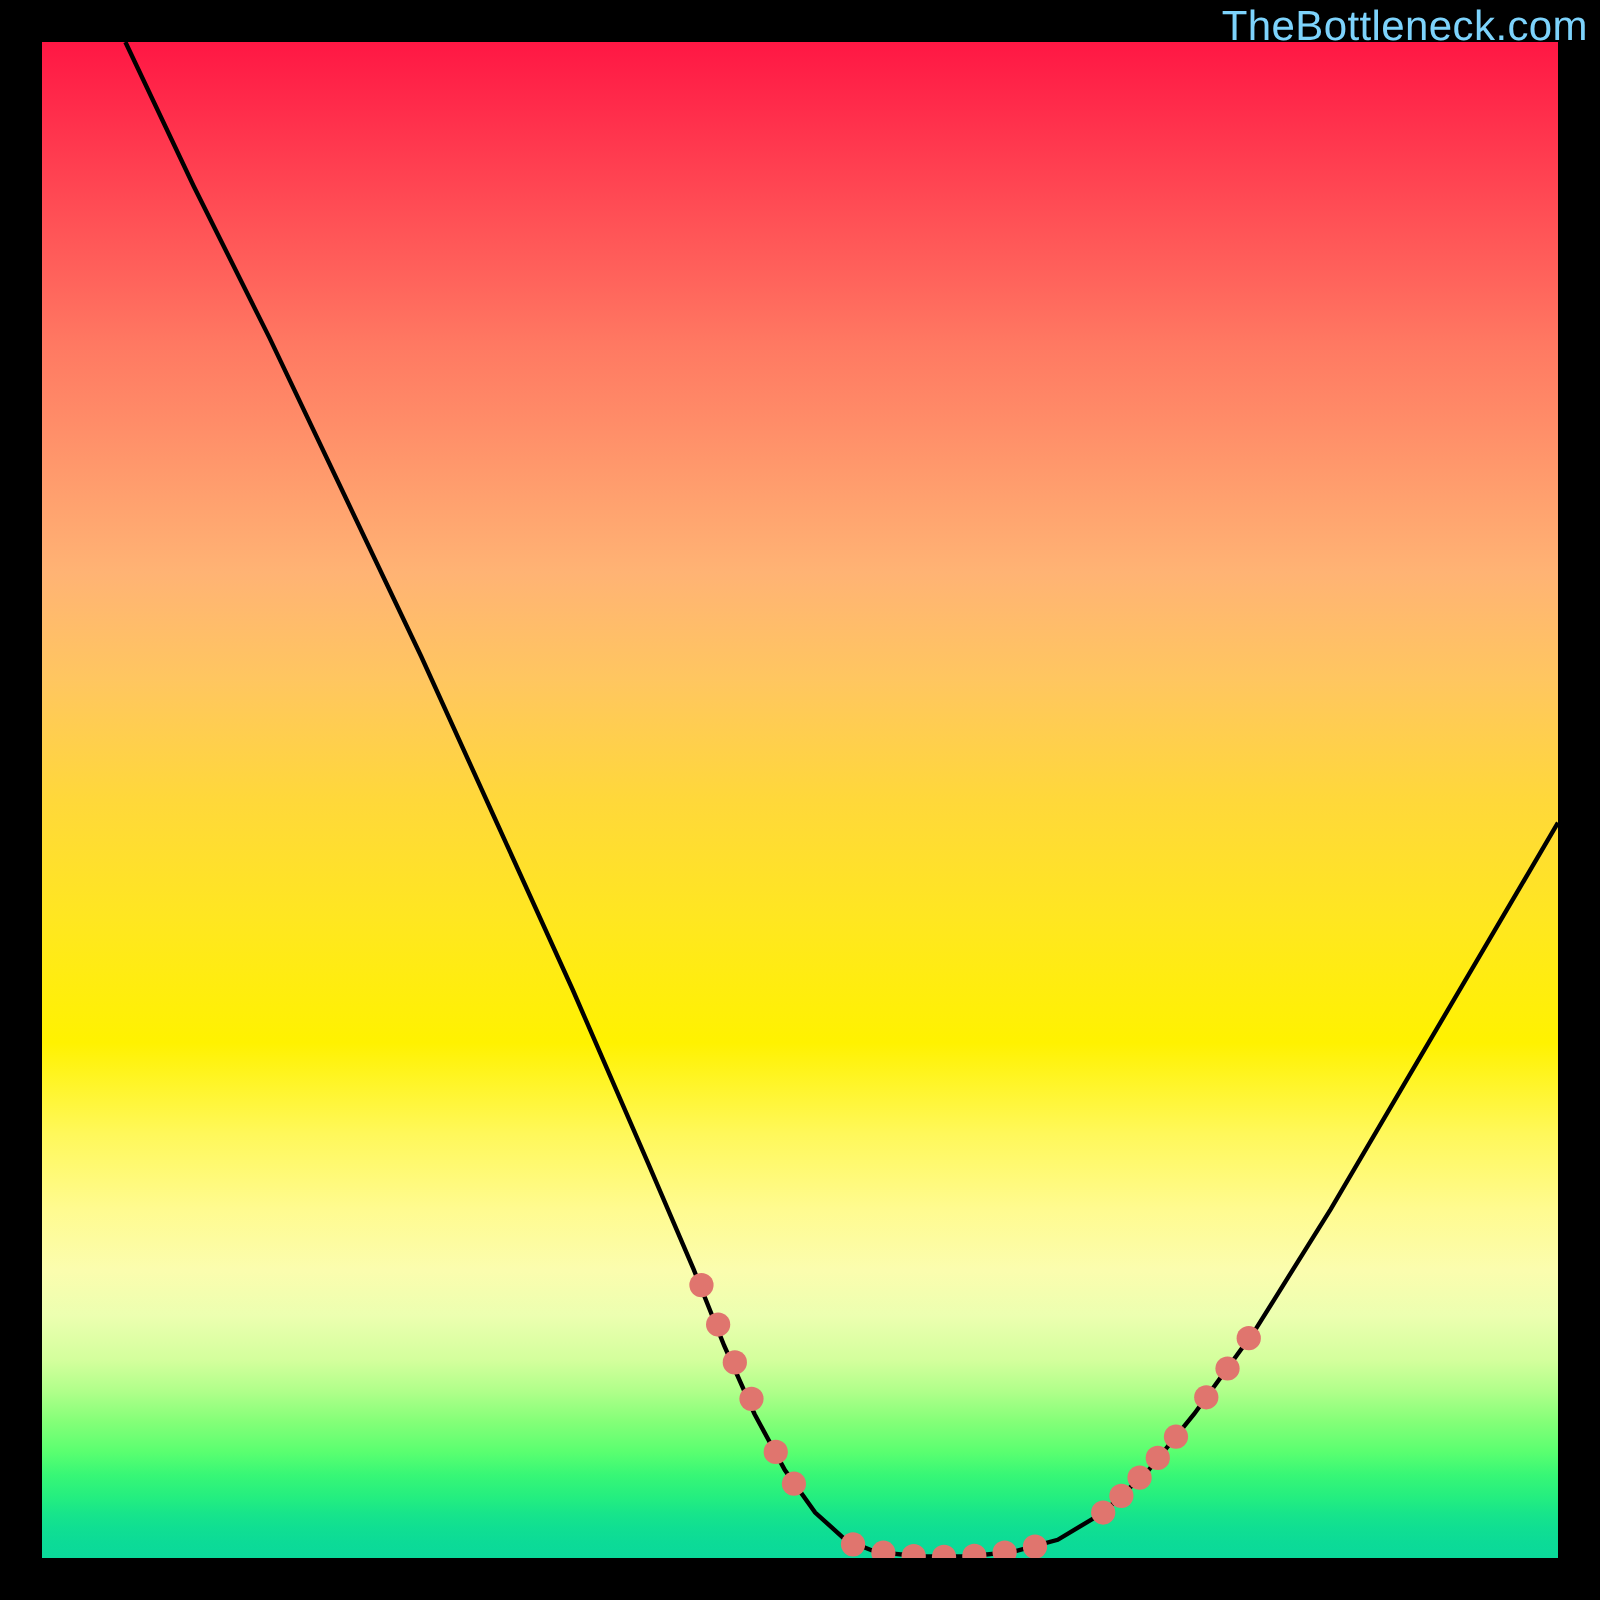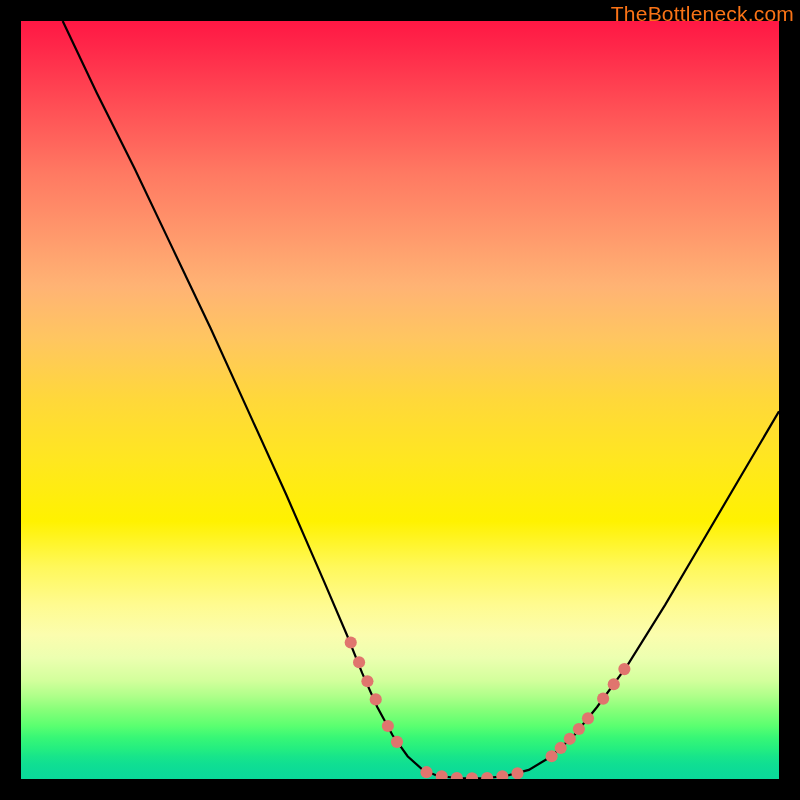--- a/index.html
+++ b/index.html
@@ -7,21 +7,21 @@
     width: 800px;
     height: 800px;
     background: #000;
     position: relative;
     font-family: Arial, Helvetica, sans-serif;
   }
   .watermark {
     position: absolute;
     top: 2px;
     right: 6px;
-    color: #f97316;
+    color: #7dd3fc;
     font-size: 21px;
     font-weight: 500;
     letter-spacing: 0.2px;
     z-index: 10;
   }
   .plot-area {
     position: absolute;
     left: 21px;
     top: 21px;
     width: 758px;

